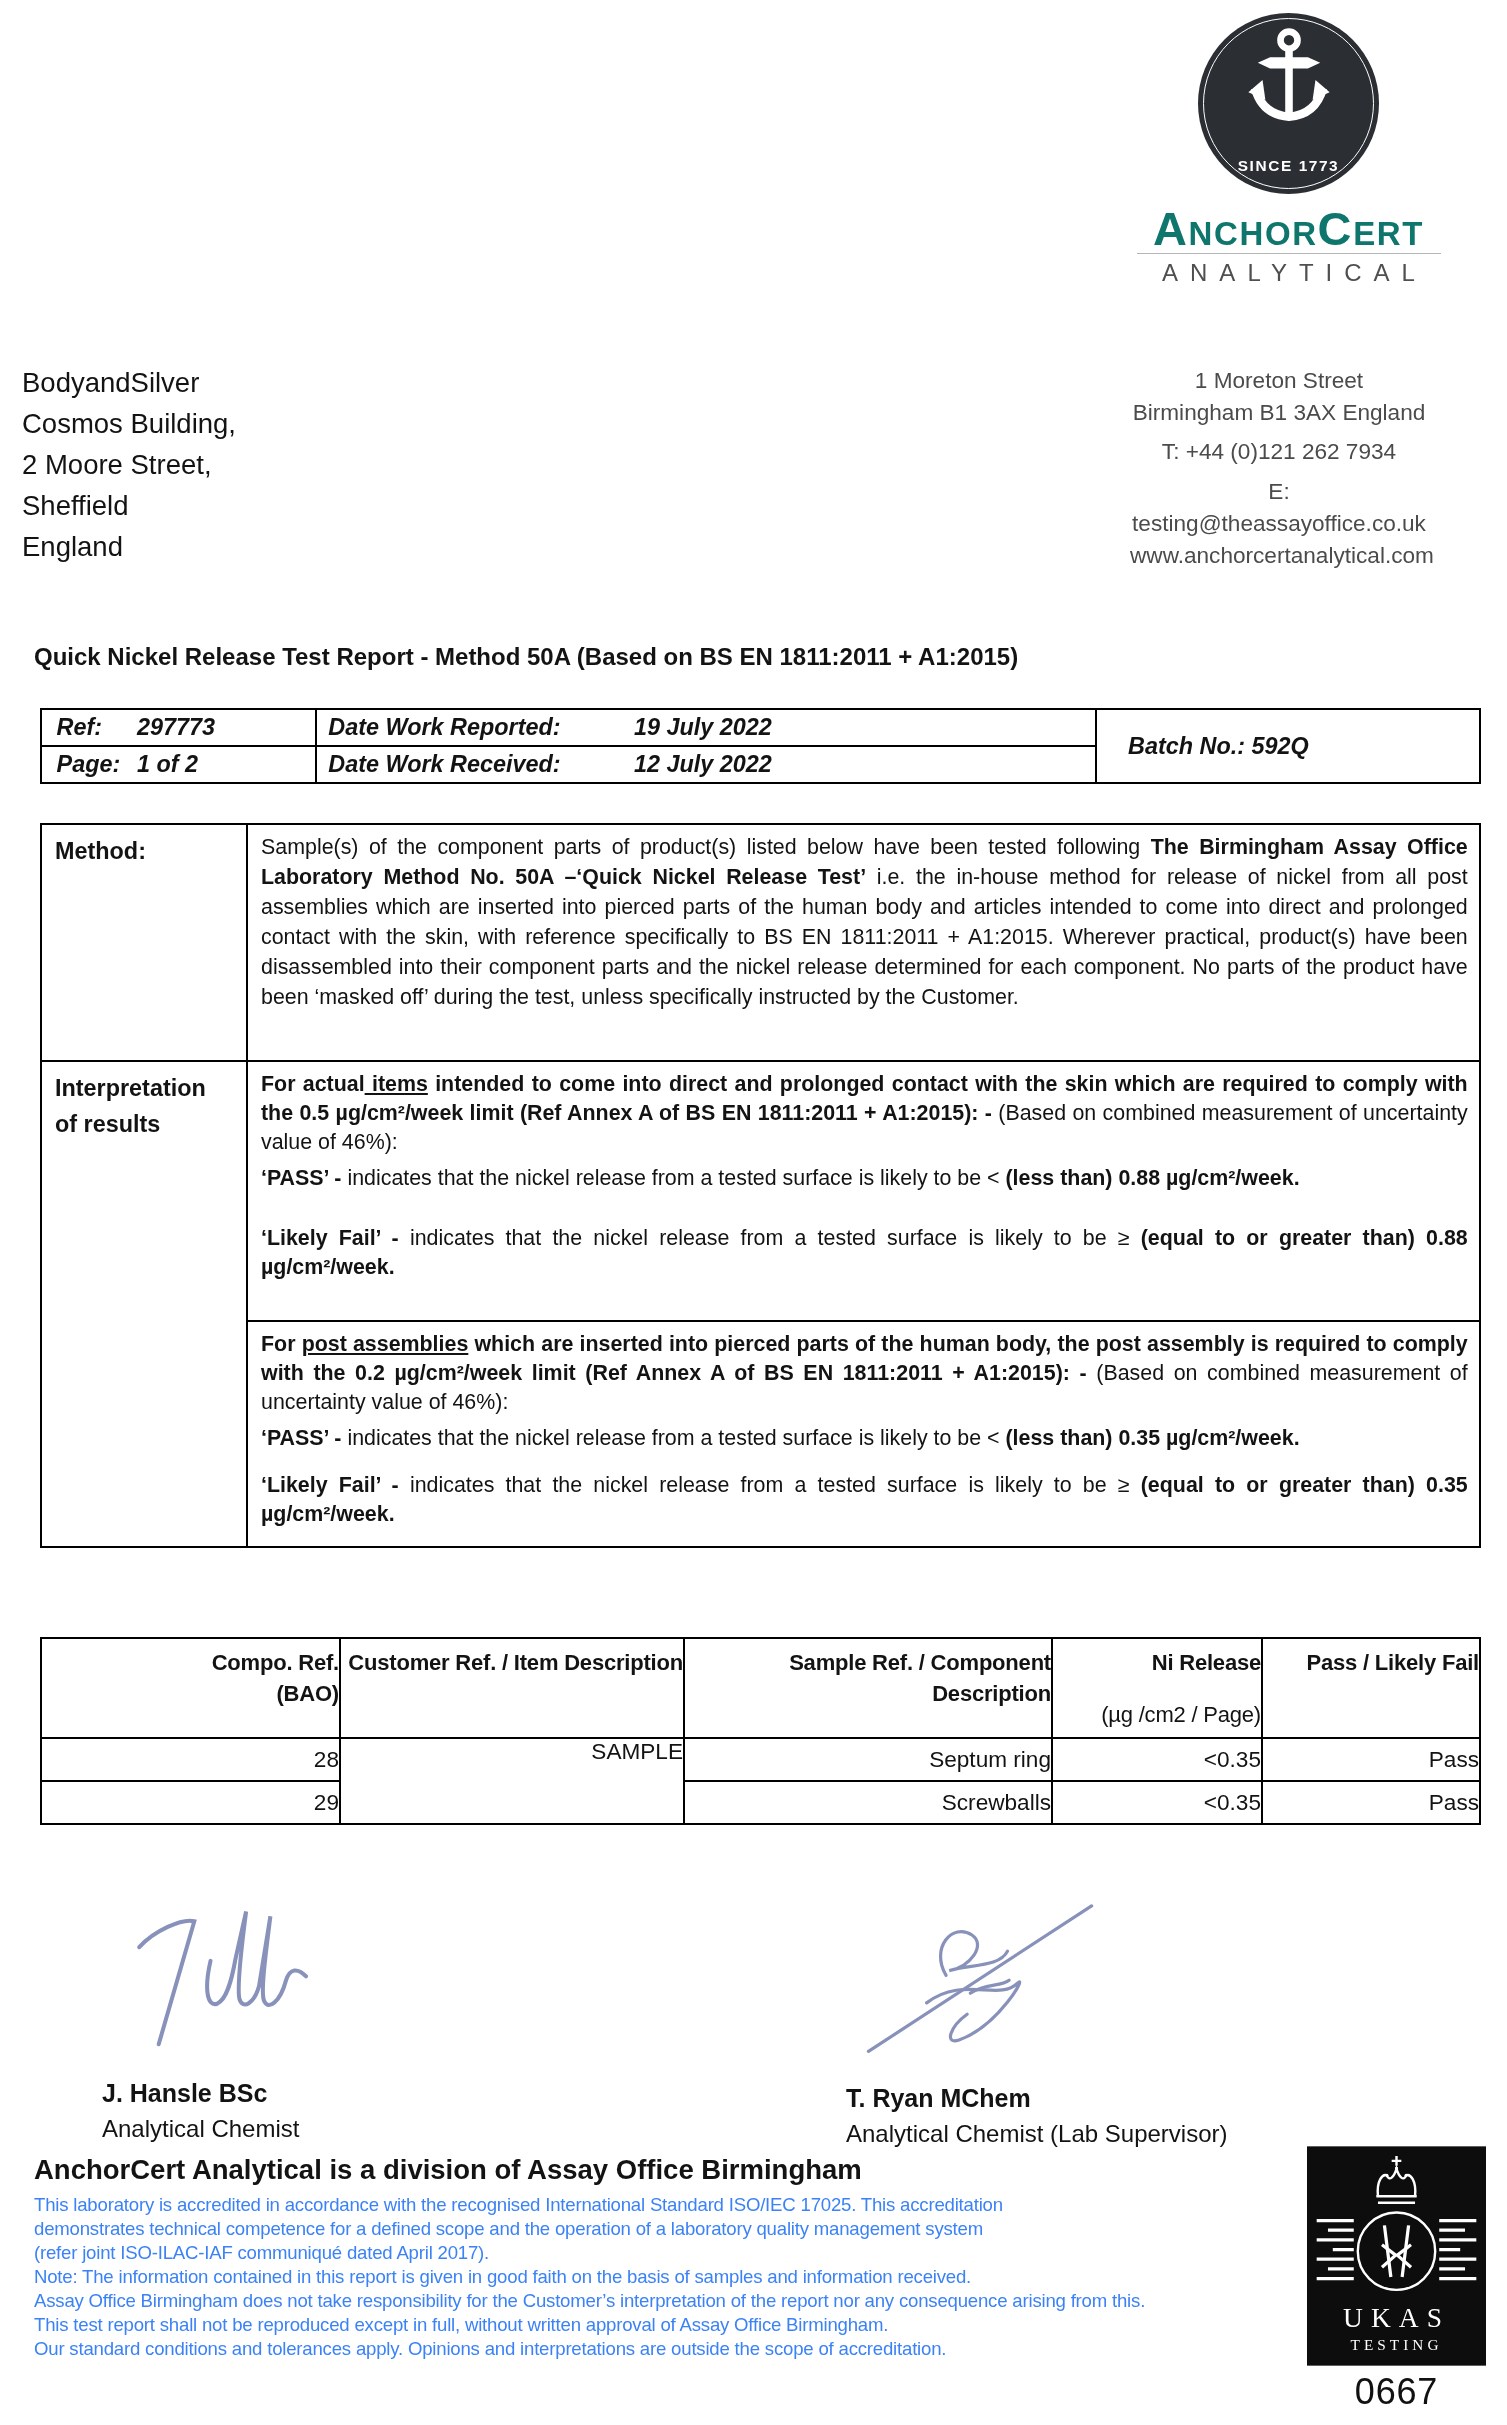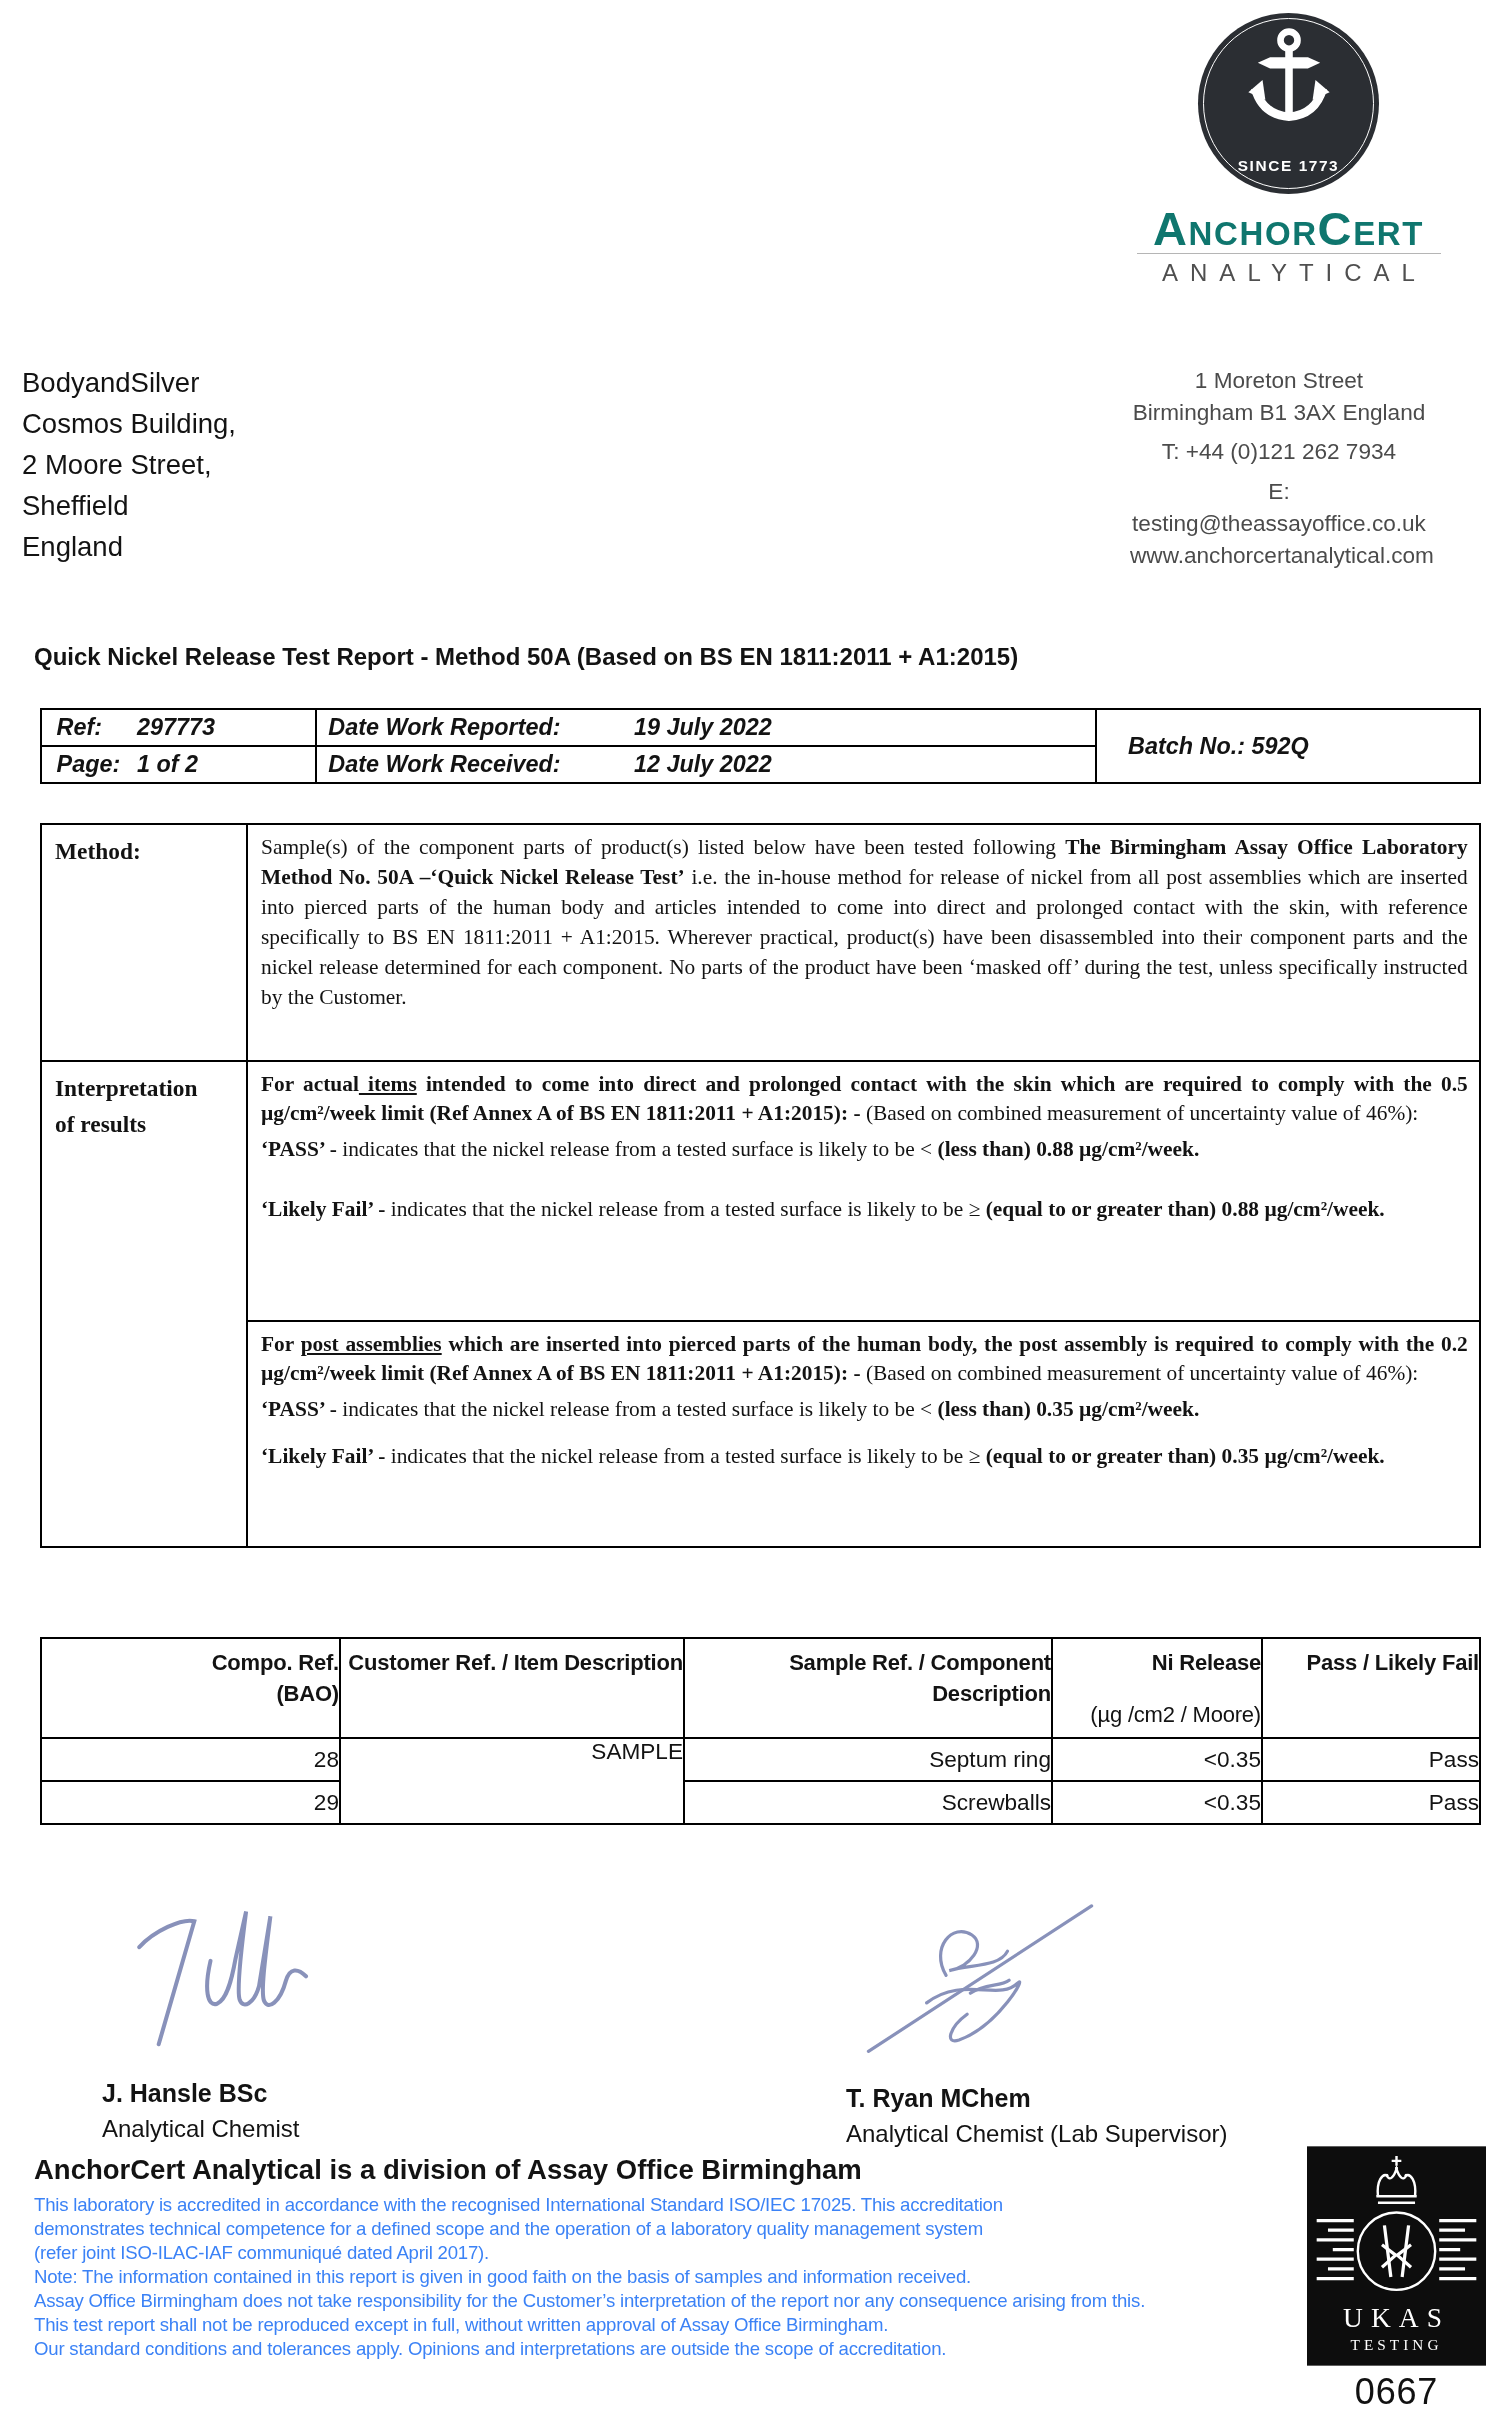--- a/index.html
+++ b/index.html
@@ -45,21 +45,21 @@
   
   table { border-collapse:collapse; table-layout:fixed; }
   .ref-table { position:absolute; left:40px; top:708px; width:1439px;font-style:italic; }
   .ref-table td { border:2.4px solid #000; height:37px; font-size:23.4px; font-weight:bold; vertical-align:middle; }
   .kv { display:flex; align-items:center; }
   .kv .k1 { width:95px; padding-left:14.6px; flex:none; }
   .kv .k2 { width:317px; padding-left:11.3px; flex:none; }
   .batch-cell { padding-left:31px; }
 
   
-  .main-table { position:absolute; left:40px; top:823px; width:1439px;font-family:Liberation Serif, serif; }
+  .main-table { position:absolute; left:40px; top:823px; width:1439px; }
   .main-table td { border:2.4px solid #000; vertical-align:top; }
   .lbl { padding:8px 6.5px 0 13px; font-size:23.4px; font-weight:bold; line-height:36px; }
   .cnt { padding:7.3px 11.3px 0 13px; font-size:21.4px; line-height:30px; text-align:justify; }
   .cnt-plain { padding:7.3px 11.3px 0 13px; font-size:21.4px; line-height:30px; }
   .cnt0 { padding:0; }
   .interp { font-size:21.4px; line-height:29px; padding:8px 11.3px 0 13px; overflow:hidden; }
   .interp-a { height:260px; border-bottom:2.4px solid #000; }
   .interp-b { height:224px; }
   .p-intro { text-align:justify; margin-bottom:6.5px; }
   .p-pass  { margin-bottom:0; }
@@ -214,21 +214,21 @@
         <div>Compo. Ref.</div>
         <div>(BAO)</div>
       </td>
       <td class="hd">Customer Ref. / Item Description</td>
       <td class="hd">
         <div>Sample Ref. / Component</div>
         <div>Description</div>
       </td>
       <td class="hd">
         <div>Ni Release</div>
-        <div class="ni-unit">(µg /cm2 / Moore)</div>
+        <div class="ni-unit">(µg /cm2 / Page)</div>
       </td>
       <td class="hd">Pass / Likely Fail</td>
     </tr>
     <tr>
       <td class="dt">28</td>
       <td class="merged" rowspan="2">SAMPLE</td>
       <td class="dt">Septum ring</td>
       <td class="dt">&lt;0.35</td>
       <td class="dt">Pass</td>
     </tr>

